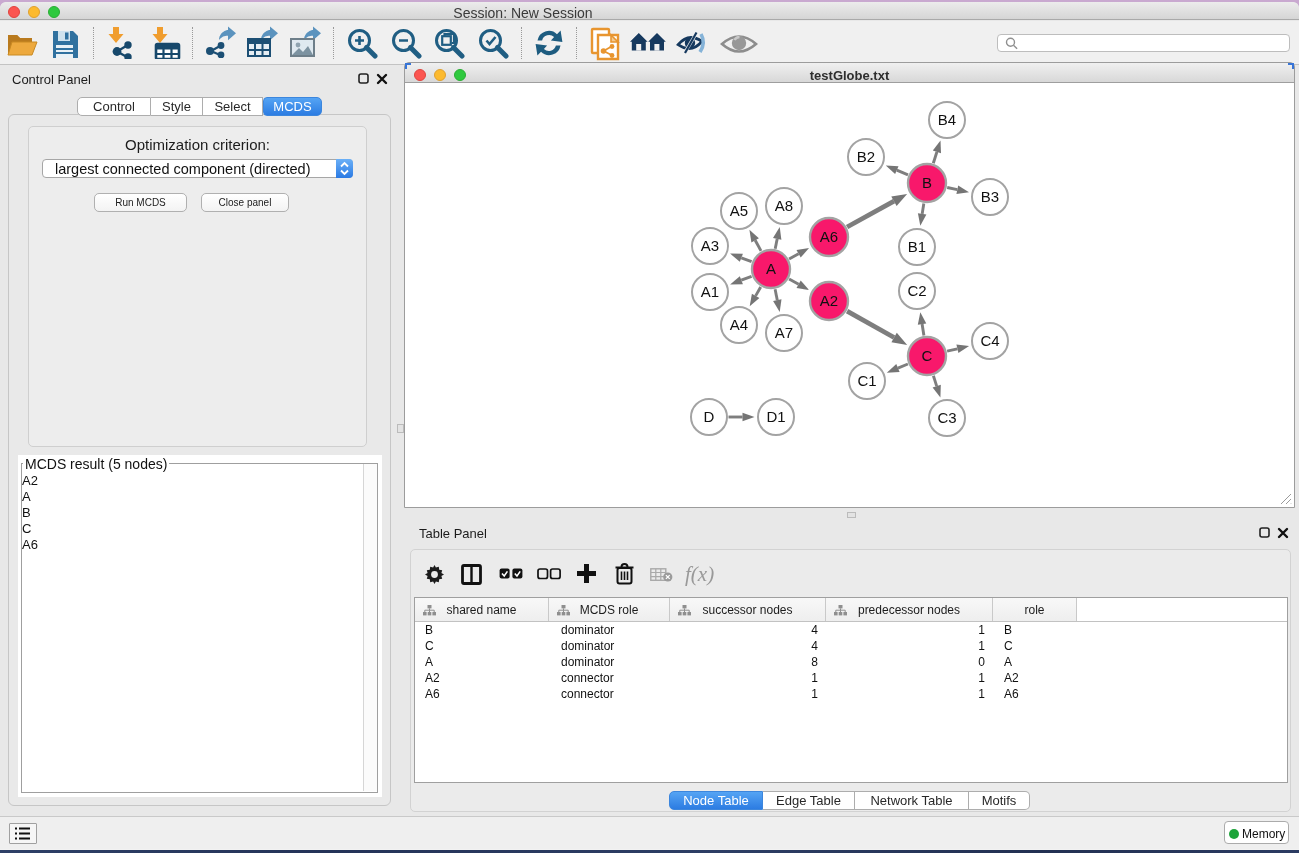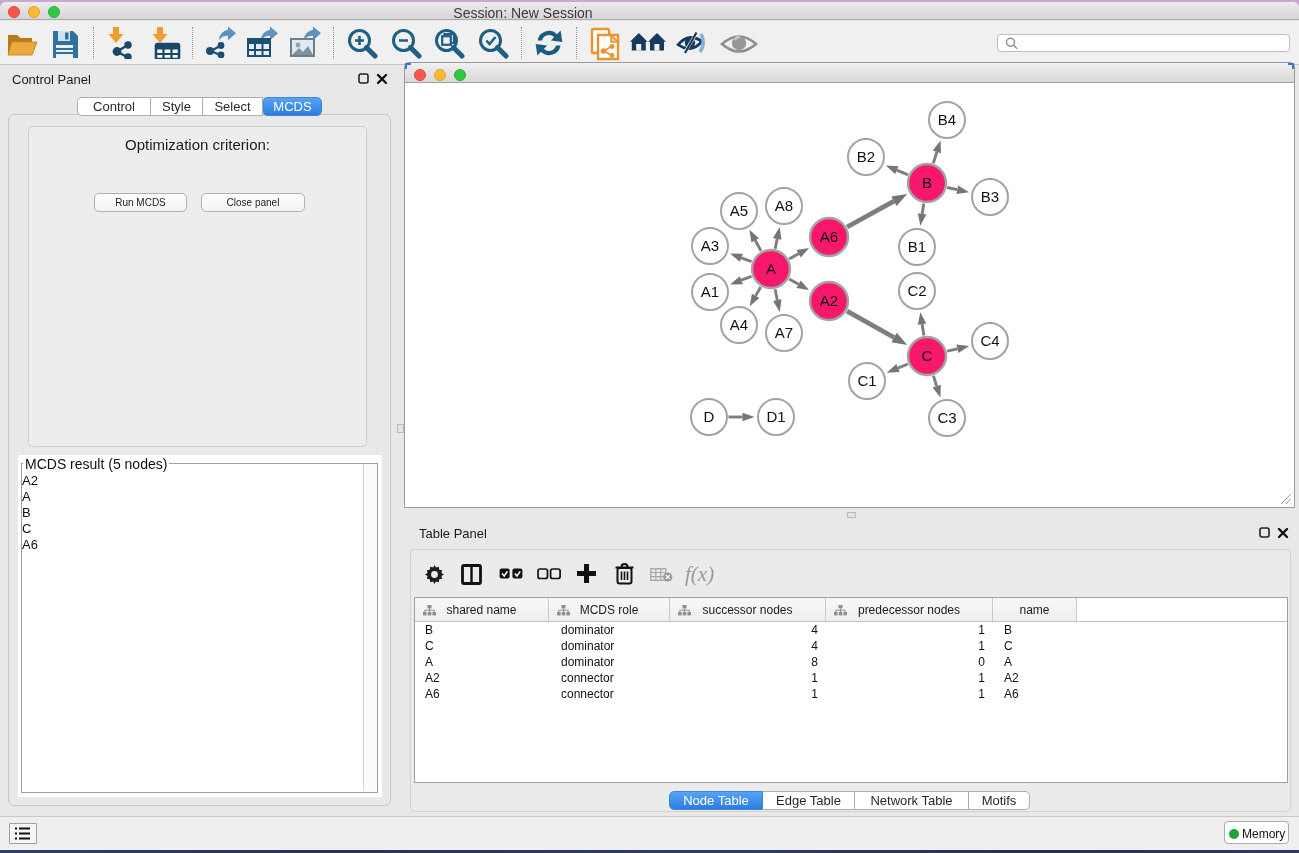--- a/index.html
+++ b/index.html
@@ -168,39 +168,47 @@
 
  <div class="abs" style="left:8px;top:112px;width:383px;height:691.5px;background:#e9e9e9;border:1px solid #c6c6c6;border-radius:6px"></div>
  <div class="abs" style="left:28px;top:124px;width:339px;height:321px;background:#ededed;border:1px solid #cfcfcf;border-radius:5px"></div>
 
  <div class="abs seg" style="left:77px;top:94.5px;width:74px;border-radius:5px 0 0 5px">Control</div>
  <div class="abs seg" style="left:151px;top:94.5px;width:52px;border-left:0">Style</div>
  <div class="abs seg" style="left:203px;top:94.5px;width:60px;border-left:0">Select</div>
  <div class="abs seg segsel" style="left:263px;top:94.5px;width:59px;border-radius:4px 5px 5px 4px">MCDS</div>
 
  <div class="abs" style="left:0;top:134px;width:395px;text-align:center;font-size:15px;color:#1c1c1c">Optimization criterion:</div>
+ <div class="abs" style="left:42px;top:157px;width:311px;height:19px;background:#fff;border:1px solid #a6a6a6;border-radius:4px;font-size:14.5px;color:#111;line-height:18px;padding-left:12px">largest connected component (directed)
+   <div class="abs" style="right:-1px;top:-1px;width:17px;height:19px;background:linear-gradient(#6bb0f7,#2a7ae4);border-radius:0 4px 4px 0">
+     <svg width="17" height="19" viewBox="0 0 17 19">
+          <path d="M5 7.5 l3.5-3.5 3.5 3.5 M5 11.5 l3.5 3.5 3.5-3.5" fill="none" stroke="#fff" stroke-width="1.8"></path>
+        </svg>
+   </div>
+ </div>
  <div class="abs btn" style="left:94px;top:190.5px;width:93px">Run MCDS</div>
- <div class="abs btn" style="left:201px;top:190.5px;width:104px">Close panel</div>
+ <div class="abs btn" style="left:201px;top:190.5px;width:88px">Close panel</div>
 
  <div class="abs" style="left:18px;top:453px;width:364px;height:342px;background:#fff"></div>
  <div class="abs" style="left:21px;top:460.5px;width:357px;height:330px;border:1px solid #9f9f9f"></div>
  <div class="abs" style="left:23px;top:453.5px;background:#fff;font-size:14px;color:#111;padding:0 2px;white-space:nowrap">MCDS result (5 nodes)</div>
  <div class="abs" style="left:363px;top:462px;width:14px;height:327px;background:#fbfbfb;border-left:1px solid #d6d6d6"></div>
  <div class="abs" style="left:22px;top:471px;font-size:13px;color:#111;line-height:16px">A2<br>A<br>B<br>C<br>A6</div>
 
  <div class="abs" style="left:396.5px;top:422px;width:7px;height:9px;background:#e3e3e3;border:1px solid #bbb"></div>
  <div class="abs" style="left:847px;top:510px;width:9px;height:5.5px;background:#e3e3e3;border:1px solid #bbb"></div>
 
  <div class="abs" style="left:404px;top:60.3px;width:891px;height:446px;border:1px solid #9c9c9c;border-radius:5px 5px 0 0;background:#fff">
    <div class="abs" style="left:0;top:0;width:889px;height:20px;background:linear-gradient(#f0f0f0,#d8d8d8);border-bottom:1px solid #9e9e9e;border-radius:5px 5px 0 0"></div>
    <div class="abs" style="left:0;top:0;width:6px;height:6px;border-left:2px solid #3875d7;border-top:2px solid #3875d7"></div>
    <div class="abs" style="right:0;top:0;width:6px;height:6px;border-right:2px solid #3875d7;border-top:2px solid #3875d7"></div>
    <div class="abs tl" style="left:8.5px;top:6px;background:#fb5550;border:0.5px solid #df443e;"></div>
    <div class="abs tl" style="left:28.5px;top:6px;background:#fcba2f;border:0.5px solid #dfa02f;"></div>
    <div class="abs tl" style="left:48.5px;top:6px;background:#2fc93f;border:0.5px solid #2aad34;"></div>
+   <div class="abs" style="left:0;top:4.5px;width:889px;text-align:center;font-size:13px;color:#2e2e2e;font-weight:bold">testGlobe.txt</div>
    <div class="abs" style="left:0;top:21px;width:889px;height:423px;background:#fff;overflow:hidden">
 <svg width="891" height="421" style="position:absolute;left:0;top:2.7px">
           <line x1="356.0" y1="163.9" x2="350.2" y2="153.3" stroke="#7e7e7e" stroke-width="2.9"></line>
           <polygon points="344.4,142.8 353.9,151.3 346.4,155.4" fill="#757575"></polygon>
           <line x1="370.2" y1="161.7" x2="372.2" y2="151.8" stroke="#7e7e7e" stroke-width="2.9"></line>
           <polygon points="374.7,140.1 376.4,152.7 368.0,150.9" fill="#757575"></polygon>
           <line x1="346.6" y1="174.7" x2="336.3" y2="170.8" stroke="#7e7e7e" stroke-width="2.9"></line>
           <polygon points="325.1,166.6 337.9,166.8 334.8,174.8" fill="#757575"></polygon>
           <line x1="346.6" y1="189.3" x2="336.3" y2="193.2" stroke="#7e7e7e" stroke-width="2.9"></line>
           <polygon points="325.1,197.4 334.8,189.2 337.9,197.2" fill="#757575"></polygon>
@@ -353,21 +361,21 @@
           <path d="M6.5 3.4 V5.2 M1.8 7 V5.2 H11.2 V7 M6.5 5.2 V7" stroke="#8f8f8f" stroke-width="1" fill="none"></path>
         </svg>
         <div class="abs hcell" style="left:411px;width:167px">predecessor nodes</div>
         <svg style="position:absolute;left:419px;top:7px" width="13" height="11" viewBox="0 0 13 11">
           <rect x="4.5" y="0" width="4" height="3.4" fill="#8f8f8f"></rect>
           <rect x="0" y="7" width="3.6" height="3.4" fill="#8f8f8f"></rect>
           <rect x="4.7" y="7" width="3.6" height="3.4" fill="#8f8f8f"></rect>
           <rect x="9.4" y="7" width="3.6" height="3.4" fill="#8f8f8f"></rect>
           <path d="M6.5 3.4 V5.2 M1.8 7 V5.2 H11.2 V7 M6.5 5.2 V7" stroke="#8f8f8f" stroke-width="1" fill="none"></path>
         </svg>
-        <div class="abs hcell" style="left:578px;width:84px">name</div>
+        <div class="abs hcell" style="left:578px;width:84px">role</div>
       </div>
       <div class="abs" style="left:10px;top:23.5px;font-size:12px;color:#111;height:16px;line-height:16px">B</div>
       <div class="abs" style="left:146px;top:23.5px;font-size:12px;color:#111;height:16px;line-height:16px">dominator</div>
       <div class="abs" style="left:255px;top:23.5px;width:148px;text-align:right;font-size:12px;color:#111;height:16px;line-height:16px">4</div>
       <div class="abs" style="left:420px;top:23.5px;width:150px;text-align:right;font-size:12px;color:#111;height:16px;line-height:16px">1</div>
       <div class="abs" style="left:589px;top:23.5px;font-size:12px;color:#111;height:16px;line-height:16px">B</div>
       <div class="abs" style="left:10px;top:39.7px;font-size:12px;color:#111;height:16px;line-height:16px">C</div>
       <div class="abs" style="left:146px;top:39.7px;font-size:12px;color:#111;height:16px;line-height:16px">dominator</div>
       <div class="abs" style="left:255px;top:39.7px;width:148px;text-align:right;font-size:12px;color:#111;height:16px;line-height:16px">4</div>
       <div class="abs" style="left:420px;top:39.7px;width:150px;text-align:right;font-size:12px;color:#111;height:16px;line-height:16px">1</div>

